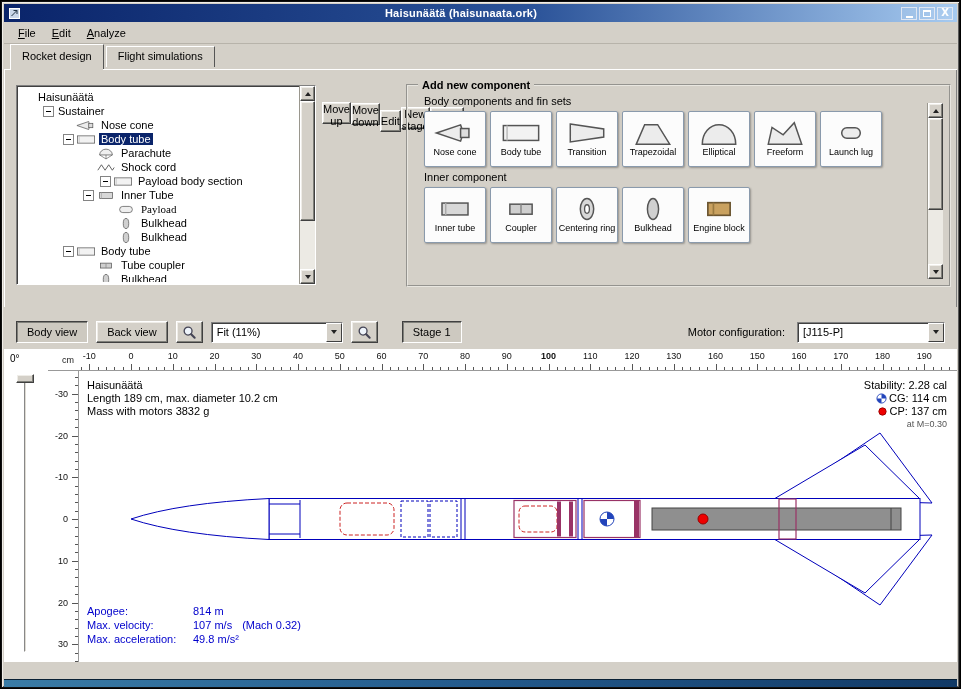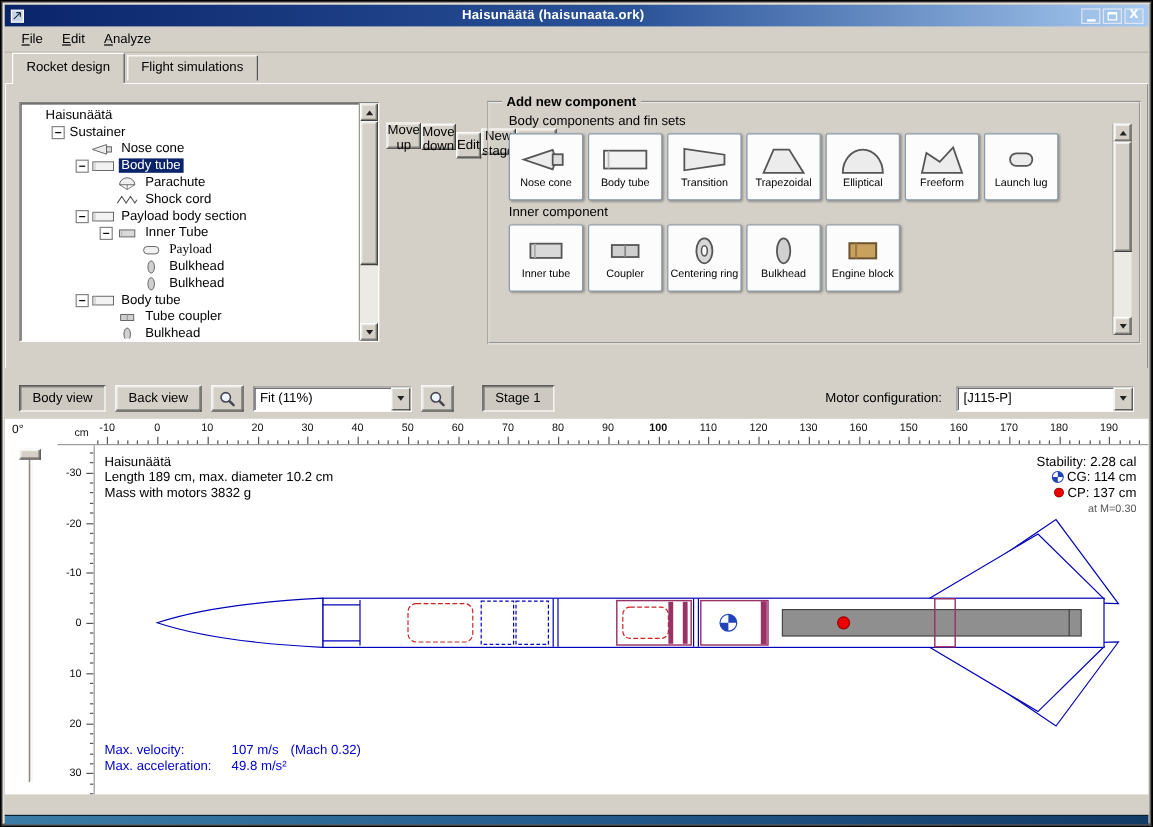--- a/index.html
+++ b/index.html
@@ -227,21 +227,21 @@
               </svg></span><span class="tree-label">Nose cone</span></div>
           <div class="tree-row" style="padding-left: 44px;"><span class="toggle"></span><span class="tree-icon"><svg viewBox="0 0 22 14">
                 <use href="#i-bodytube"></use>
               </svg></span><span class="tree-label selected">Body tube</span></div>
           <div class="tree-row" style="padding-left: 64px;"><span class="toggle-spacer"></span><span class="tree-icon"><svg viewBox="0 0 22 14">
                 <use href="#i-parachute"></use>
               </svg></span><span class="tree-label">Parachute</span></div>
           <div class="tree-row" style="padding-left: 64px;"><span class="toggle-spacer"></span><span class="tree-icon"><svg viewBox="0 0 22 14">
                 <use href="#i-shockcord"></use>
               </svg></span><span class="tree-label">Shock cord</span></div>
-          <div class="tree-row" style="padding-left: 44px;"><span class="toggle"></span><span class="tree-icon"><svg viewBox="0 0 22 14">
+          <div class="tree-row" style="padding-left: 44px; margin-left: 37px;"><span class="toggle"></span><span class="tree-icon"><svg viewBox="0 0 22 14">
                 <use href="#i-bodytube"></use>
               </svg></span><span class="tree-label">Payload body section</span></div>
           <div class="tree-row" style="padding-left: 64px;"><span class="toggle"></span><span class="tree-icon"><svg viewBox="0 0 22 14">
                 <use href="#i-innertube"></use>
               </svg></span><span class="tree-label">Inner Tube</span></div>
           <div class="tree-row" style="padding-left: 84px; font-family: Liberation Serif, serif;"><span class="toggle-spacer"></span><span class="tree-icon"><svg viewBox="0 0 22 14">
                 <use href="#i-payload"></use>
               </svg></span><span class="tree-label">Payload</span></div>
           <div class="tree-row" style="padding-left: 84px;"><span class="toggle-spacer"></span><span class="tree-icon"><svg viewBox="0 0 22 14">
                 <use href="#i-bulkhead"></use>
@@ -638,20 +638,24 @@
               <path d="M6,6 L6,1 A5,5 0 0 1 11,6 Z" fill="#2244bb"></path>
               <path d="M6,6 L6,11 A5,5 0 0 1 1,6 Z" fill="#2244bb"></path>
             </svg><span>CG:</span> <span>114 cm</span></div>
         <div><svg class="mini" viewBox="0 0 12 12">
               <circle cx="6" cy="6" r="4" fill="#ee0000" stroke="#990000"></circle>
             </svg><span>CP:</span> <span>137 cm</span></div>
         <div class="mach">at M=0.30</div>
       </div>
       <div class="r-flight">
         <div class="frow">
+            <span class="flab">Apogee:</span>
+            <span>814 m</span>
+          </div>
+        <div class="frow">
             <span class="flab">Max. velocity:</span>
             <span>107 m/s</span>
             <span class="fnote">(Mach 0.32)</span>
           </div>
         <div class="frow">
             <span class="flab">Max. acceleration:</span>
             <span>49.8 m/s²</span>
           </div>
       </div>
     </div>

